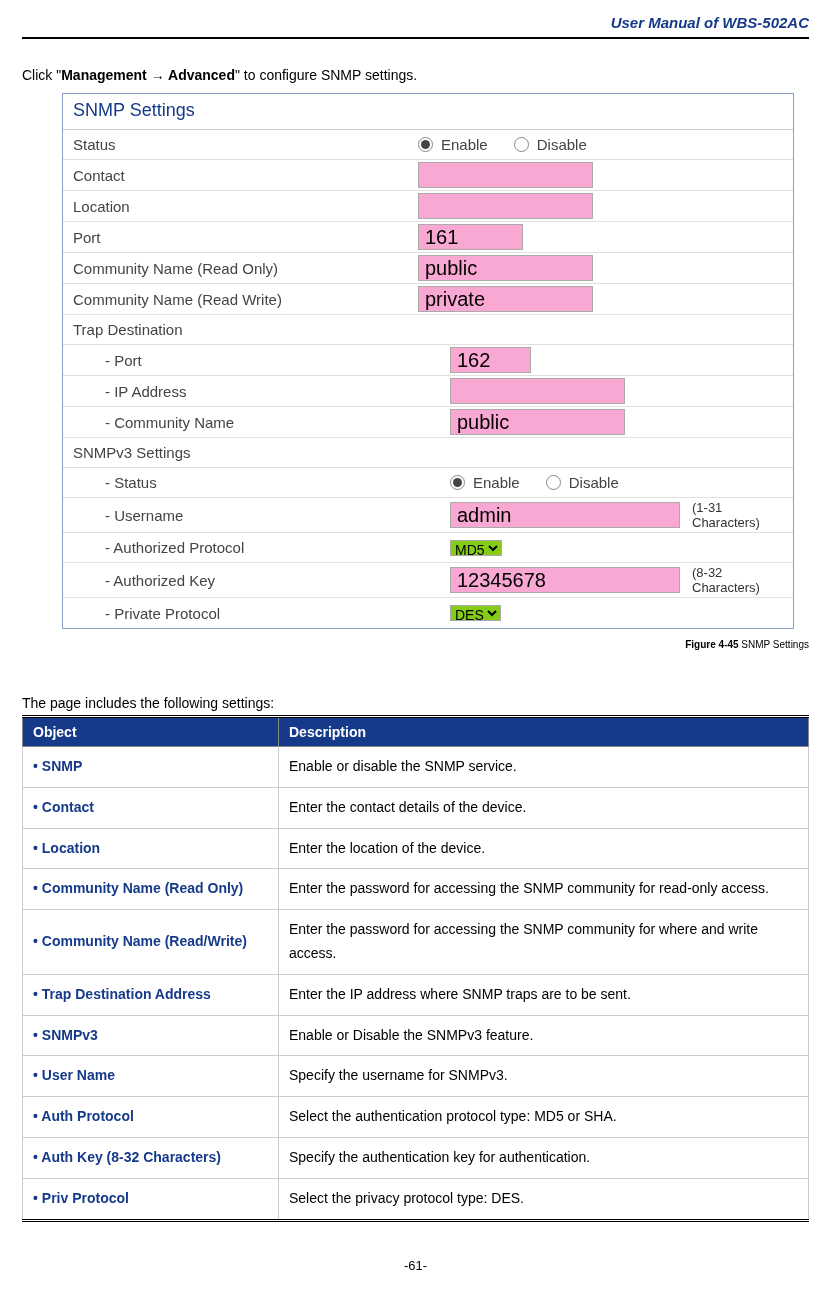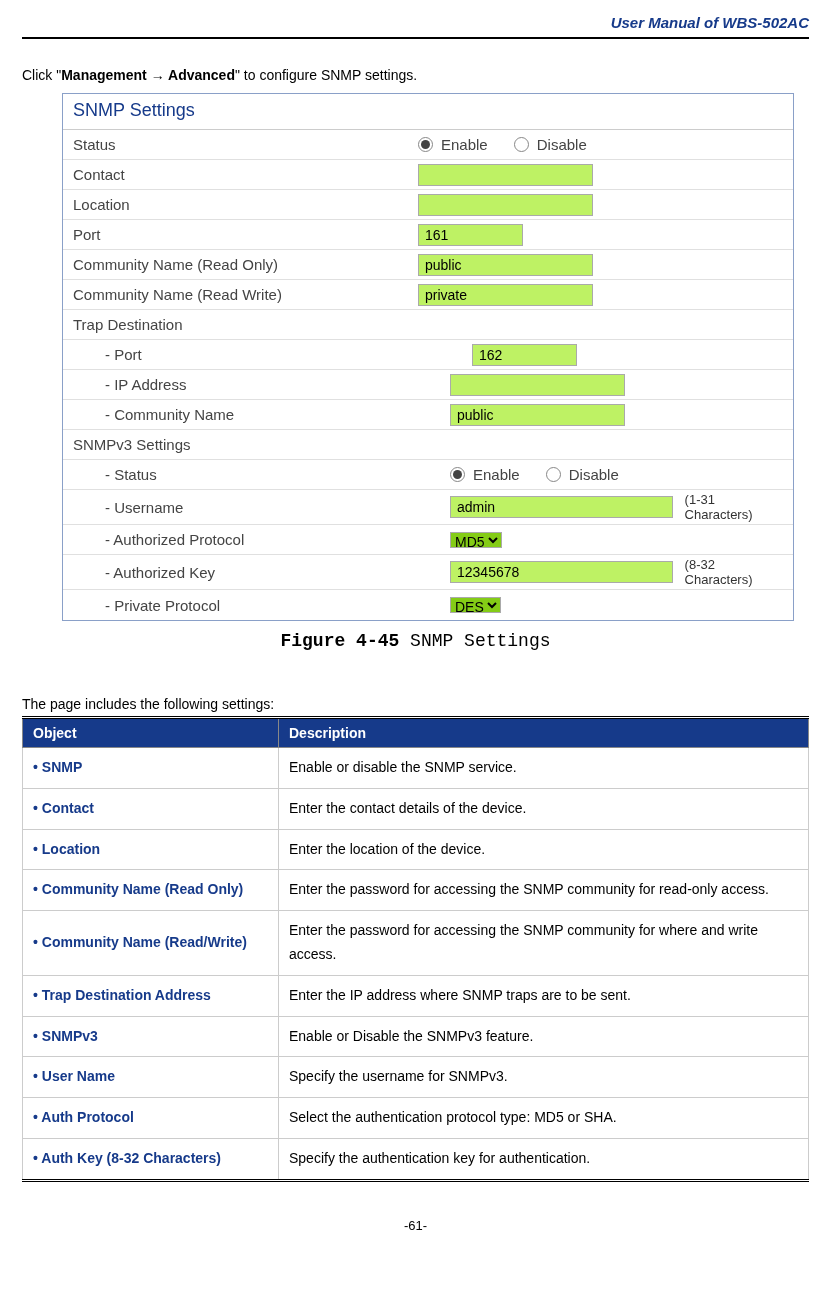--- a/index.html
+++ b/index.html
@@ -83,38 +83,37 @@
     margin-right:2px;
     background:#fff;
   }
   .radio-dot.sel::after{
     content:""; position:absolute; top:2px;left:2px;right:2px;bottom:2px;
     background:#444; border-radius:50%;
   }
   input.txt {
     height: 22px;
     border: 1px solid #aaa;
-    padding: 4px 6px;
-    font-size: 14px;
+    padding: 12px 6px;
+    font-size: 20px;
     box-sizing: border-box;
-    background:#bef264;
+    background:#f9a8d4;
   }
   select.sel {
     height: 16px;
     border: 1px solid #aaa;
     background:#84cc16;
     font-size: 14px;
   }
   .hint { color:#333; font-size:13px; margin-left:6px;}
 
   .caption {
-    text-align: center;
-    font-size: 18px;
+    text-align: right;
+    font-size: 10px;
     margin: 10px 0 26px 0;
-    font-family: Liberation Mono, monospace;
   }
   .caption b { font-weight: bold; }
 
   .tbl-intro { font-size: 14px; margin-bottom: 4px; margin-top: 45px; }
 
   
   .desc-table {
     width: 100%;
     border-collapse: collapse;
     border-top: 3px double #000;
@@ -212,21 +211,21 @@
         </div>
     </div>
 
     <div class="fig-row section">
       <div class="label">Trap Destination</div>
       <div class="val"></div>
     </div>
     <div class="fig-row sub">
       <div class="label">Port</div>
       <div class="val">
-          <input class="txt" style="width: 105px; margin-left: 22px;" value="162">
+          <input class="txt" style="width: 81px;" value="162">
         </div>
     </div>
     <div class="fig-row sub">
       <div class="label">IP Address</div>
       <div class="val">
           <input class="txt" style="width: 175px;" value="">
         </div>
     </div>
     <div class="fig-row sub">
       <div class="label">Community Name</div>
@@ -328,17 +327,21 @@
           <td class="desc">Specify the username for SNMPv3.</td>
         </tr>
         <tr>
           <td class="obj">Auth Protocol</td>
           <td class="desc">Select the authentication protocol type: MD5 or SHA.</td>
         </tr>
         <tr>
           <td class="obj">Auth Key (8-32 Characters)</td>
           <td class="desc">Specify the authentication key for authentication.</td>
         </tr>
+        <tr>
+          <td class="obj">Priv Protocol</td>
+          <td class="desc">Select the privacy protocol type: DES.</td>
+        </tr>
       </tbody>
   </table>
 
   <div class="footer">-61-</div>
 </div>
 
 </body></html>

